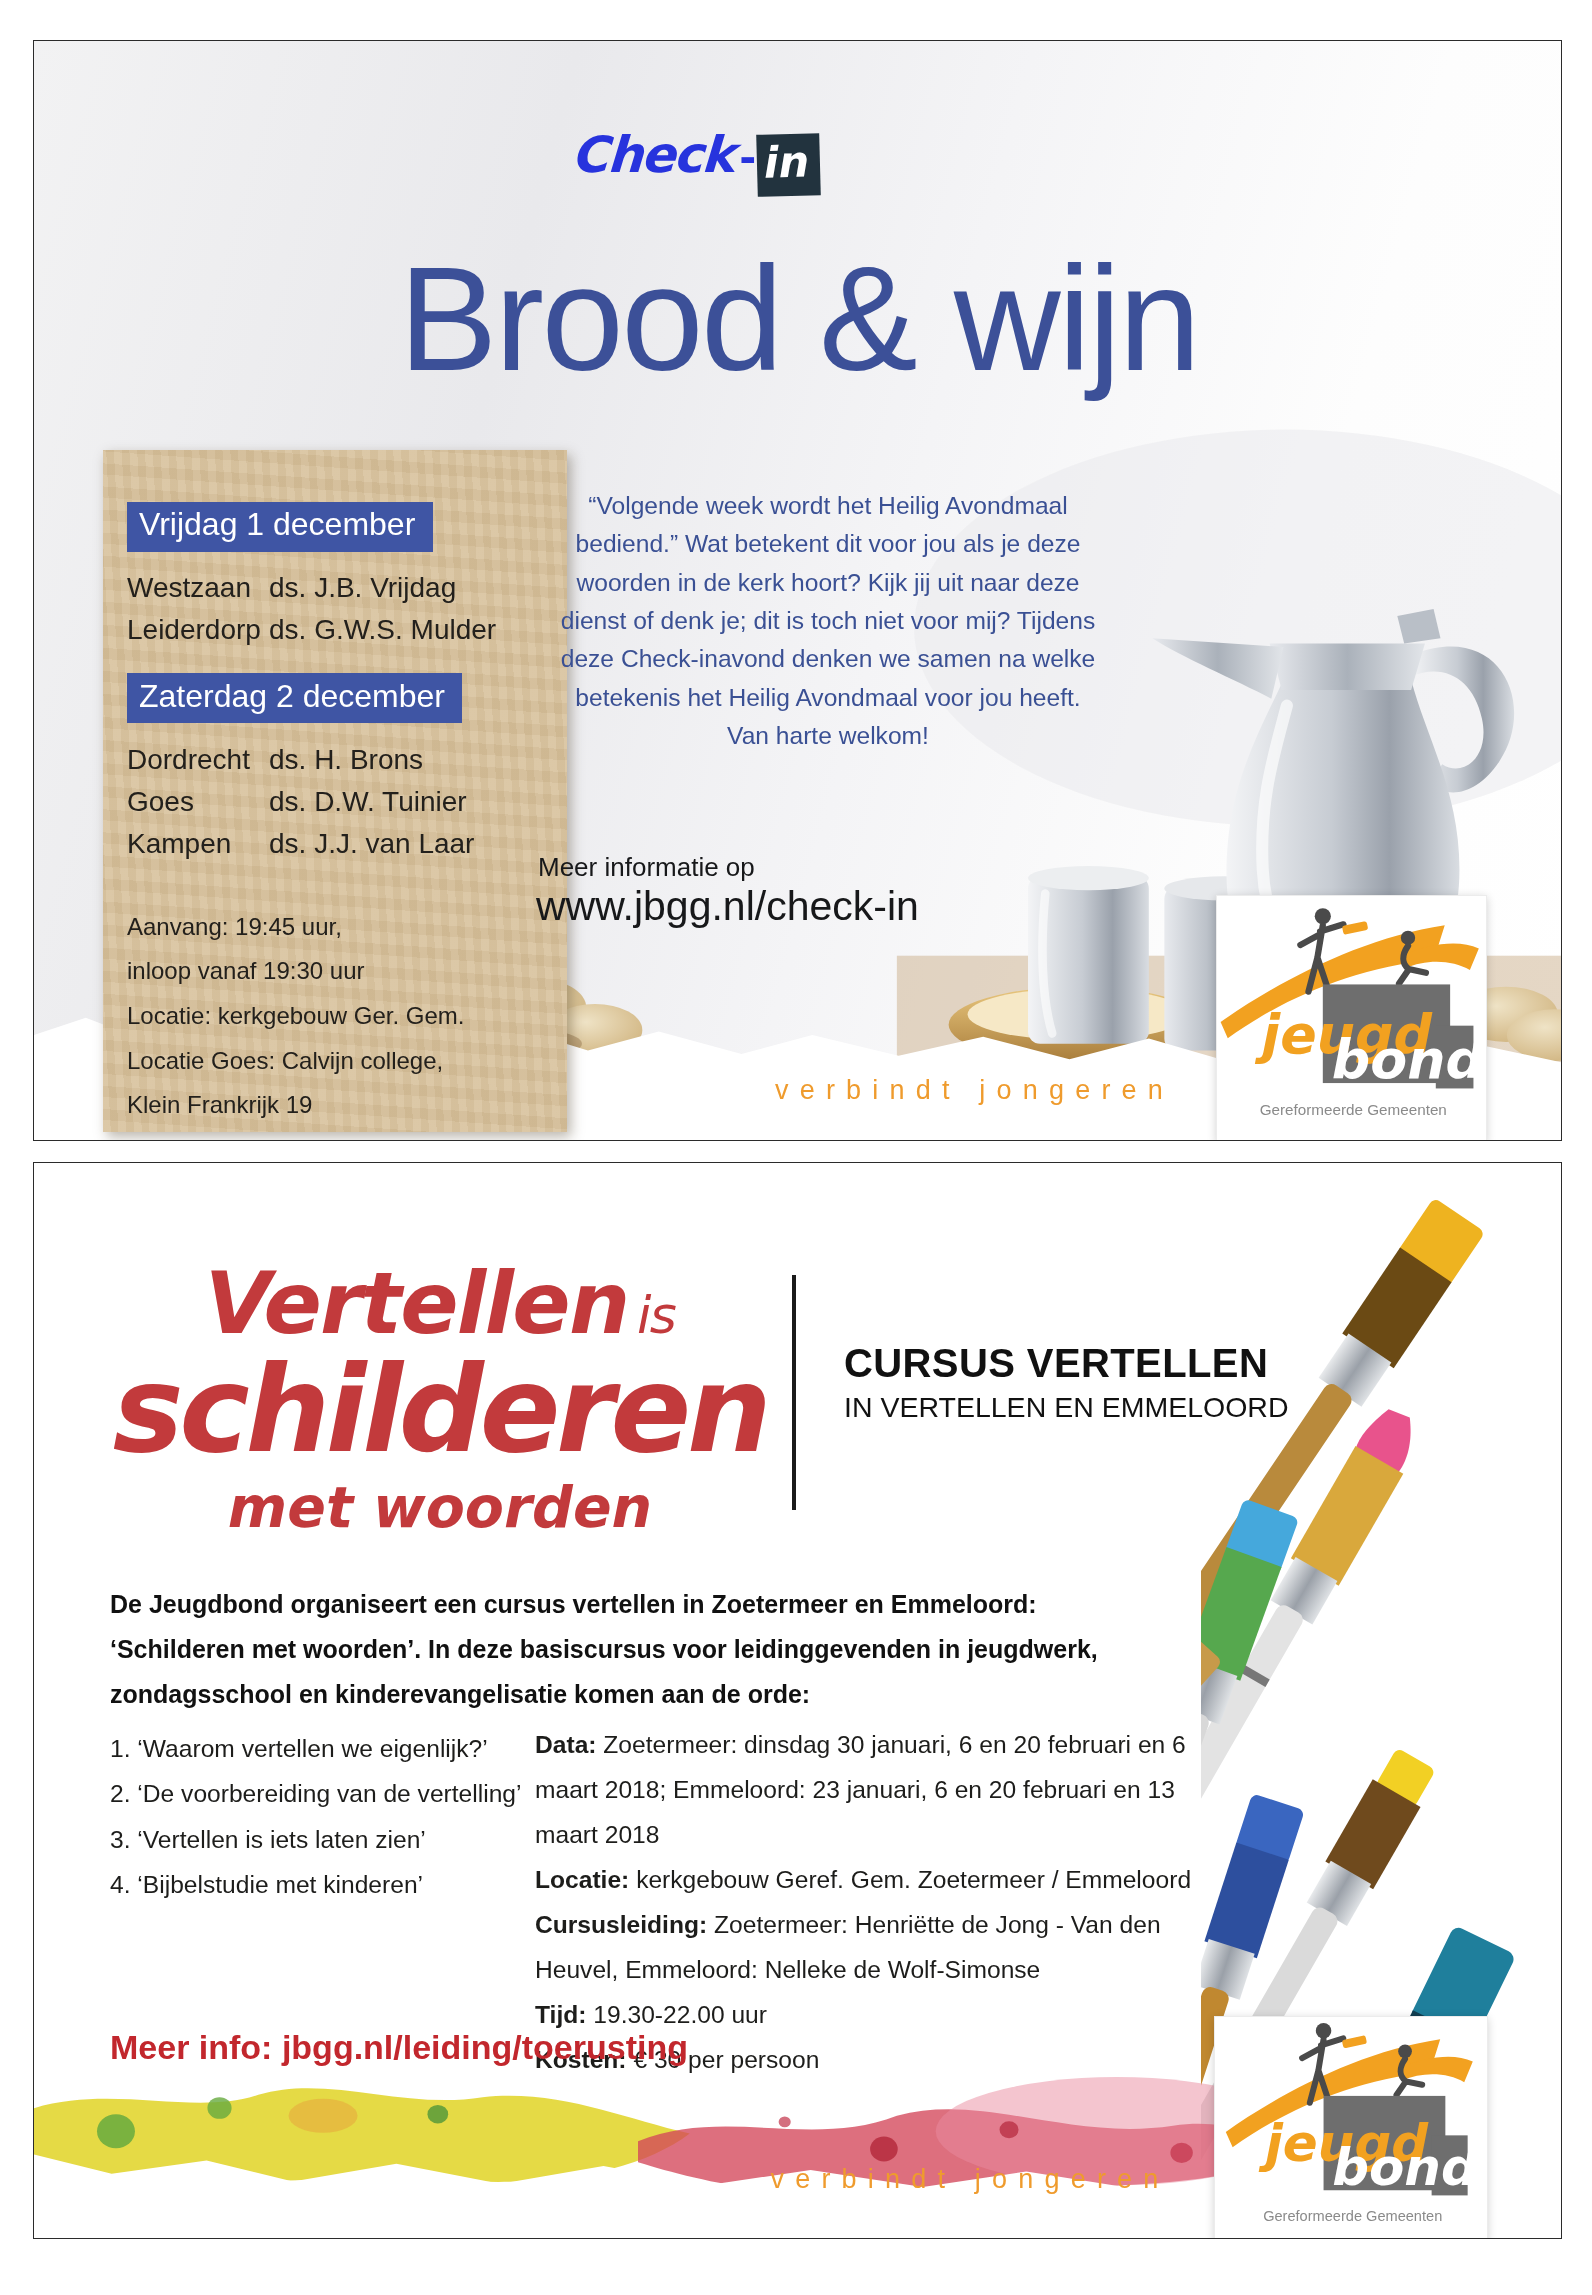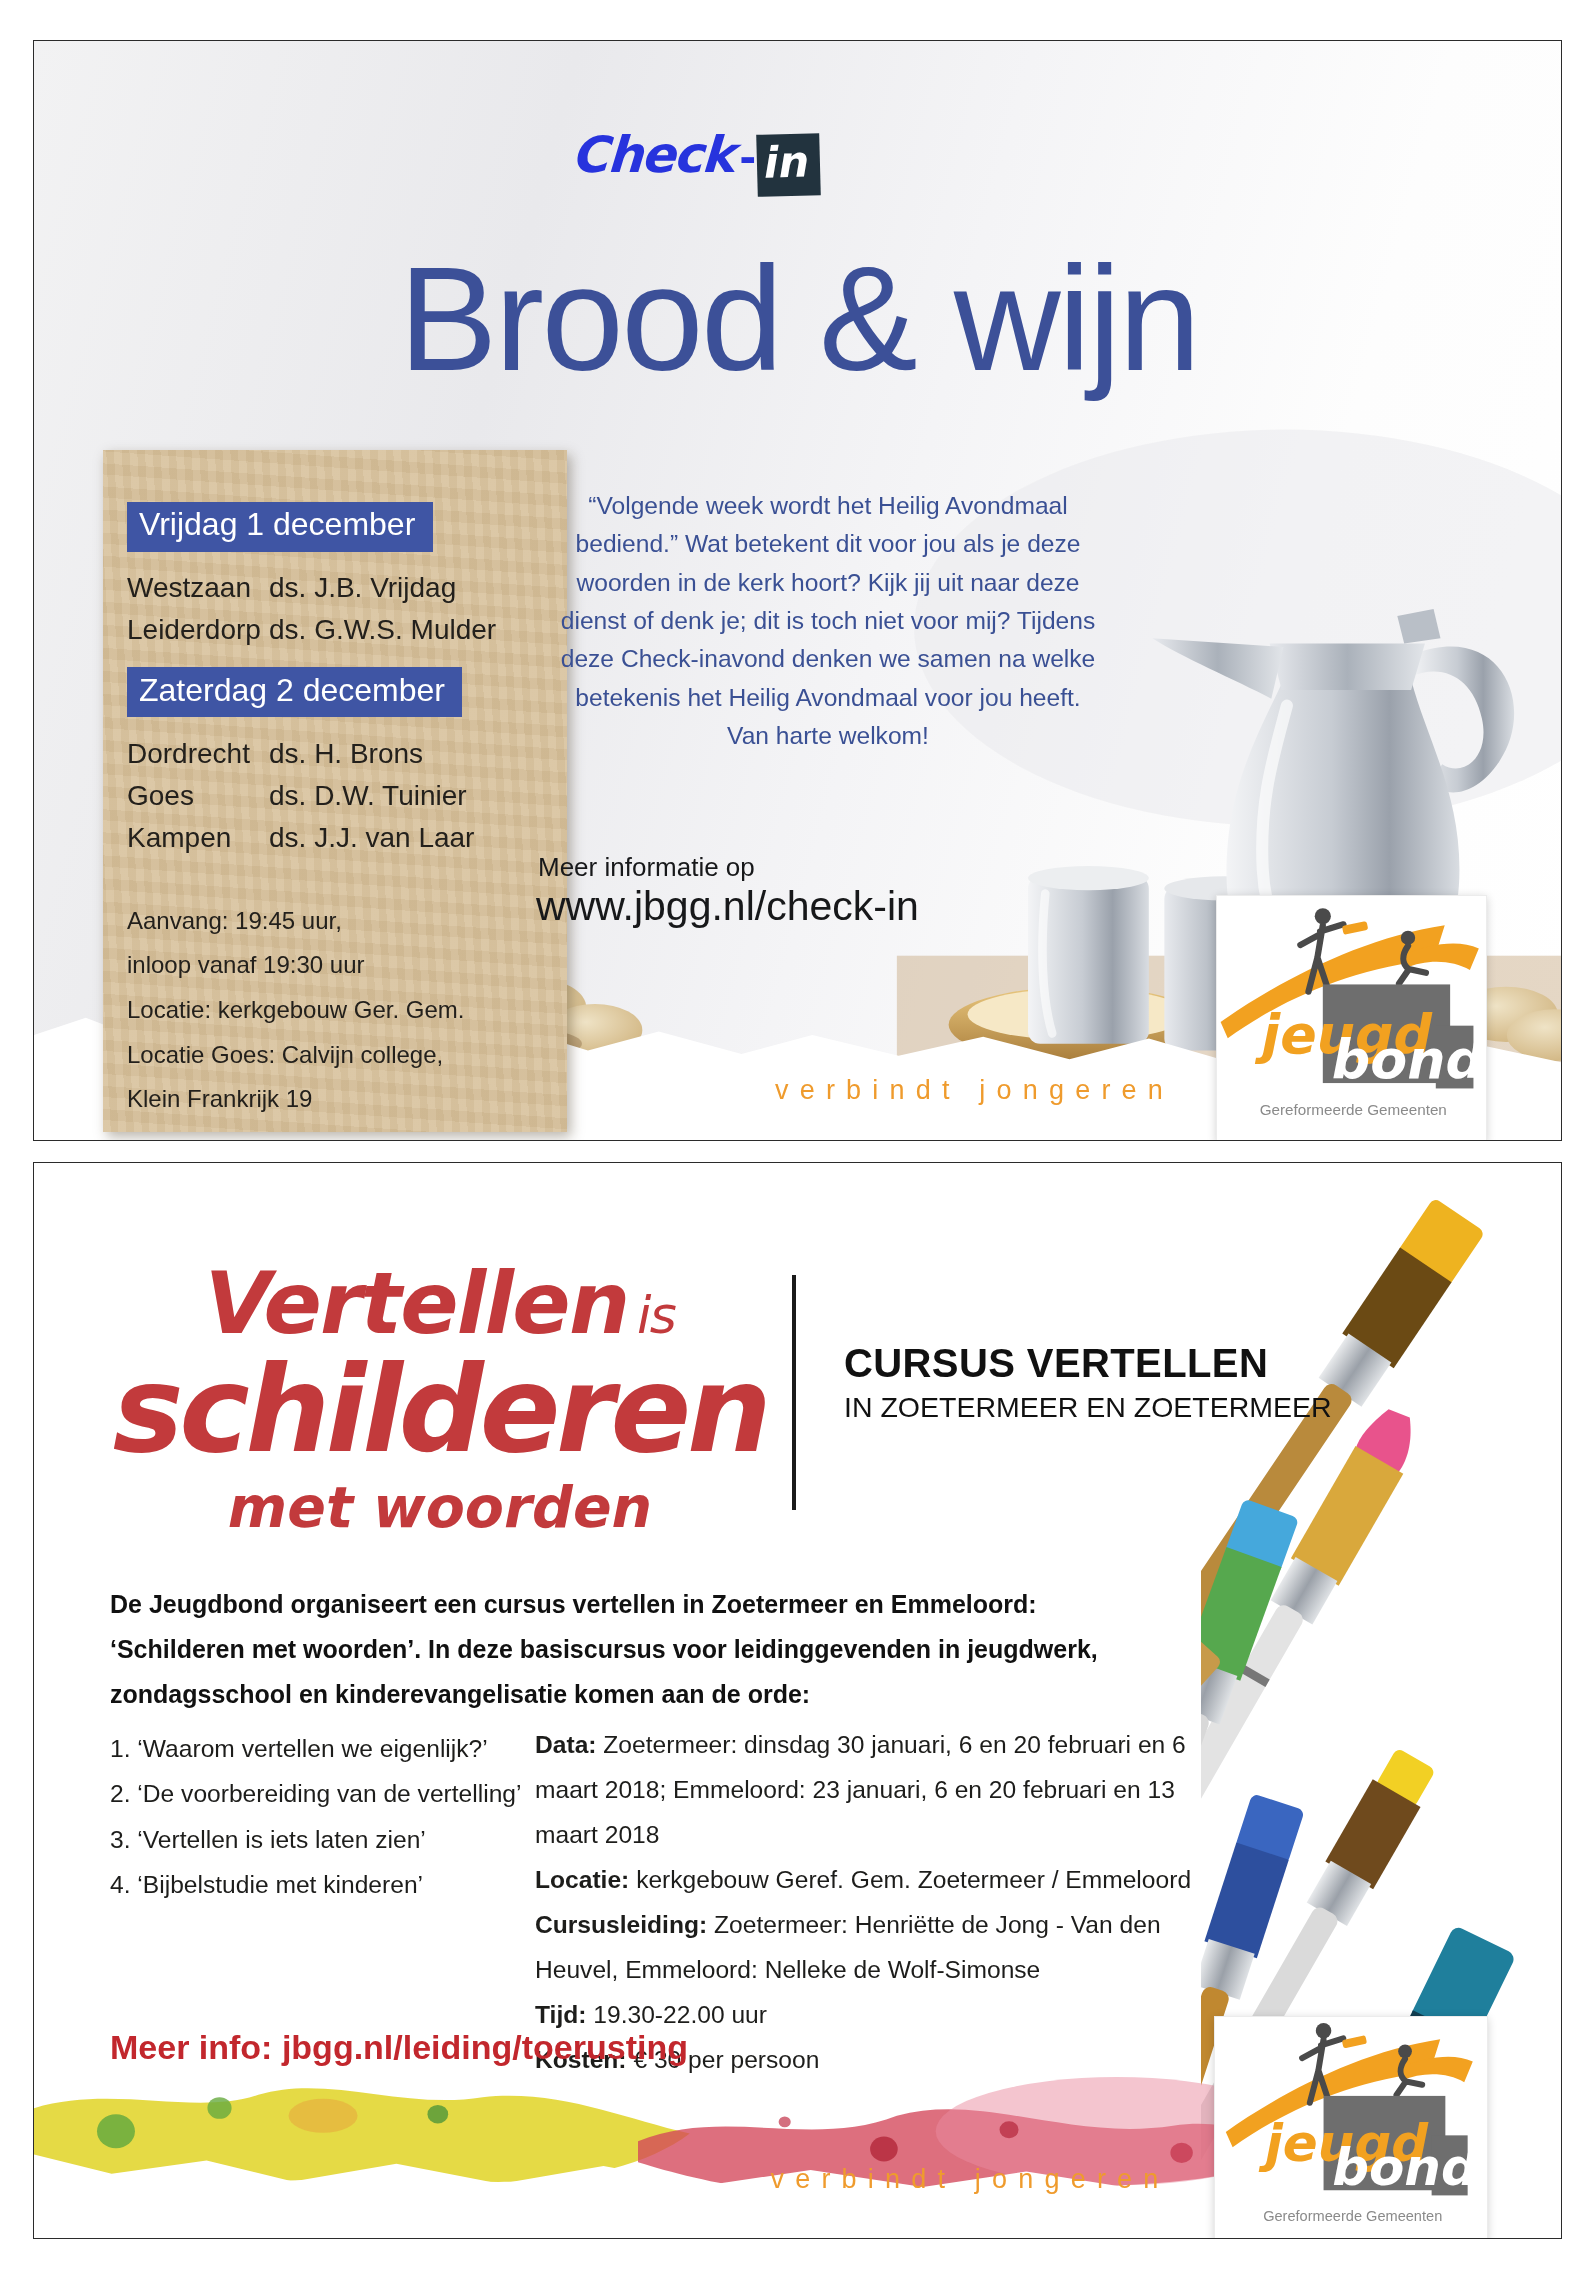--- a/index.html
+++ b/index.html
@@ -15,21 +15,21 @@
   .c-check{font-family:"DejaVu Sans",sans-serif;font-style:italic;font-weight:bold;font-size:50px;color:#2733dd;letter-spacing:-1.7px;display:inline-block;transform:skewX(-6deg);}
   .c-hyph{font-family:"DejaVu Sans",sans-serif;font-weight:bold;font-size:41px;color:#2733dd;margin:0 0.9px 0 2.6px;}
   .c-in{display:inline-block;background:#22333e;color:#ffffff;font-family:"DejaVu Sans",sans-serif;font-style:italic;font-weight:bold;font-size:43px;line-height:1;padding:7px 10.4px 12px 7px;transform:rotate(-1.5deg);vertical-align:-5.2px;}
   .brood-title{position:absolute;left:0;top:193px;width:1529px;margin:0;text-align:center;font-size:148px;font-weight:400;letter-spacing:-2.6px;color:#3c5098;}
   .tanbox{position:absolute;left:69px;top:409px;width:464px;height:682px;background:
       repeating-linear-gradient(87deg,rgba(255,255,255,.05) 0 7.8px,rgba(120,90,40,.05) 7.8px 15.5px),
       repeating-linear-gradient(4deg,rgba(255,255,255,.04) 0 12px,rgba(110,80,40,.05) 12px 23px),
       #d9c39e;box-shadow:4.3px 5.2px 12px rgba(60,45,20,.35);box-sizing:border-box;padding:52px 21px 0 24px;}
   .daybar{display:inline-block;background:#3f55a4;color:#ffffff;font-size:32px;padding:4.3px 17.3px 8.6px 12px;margin:0 0 15.5px 0;}
   .sched{display:grid;grid-template-columns:142px 1fr;font-size:28px;line-height:1.5;color:#23201c;}
-  .sched + .daybar{margin-top:16px;}
+  .sched + .daybar{margin-top:22px;}
   .infoblock{margin-top:40px;font-size:24px;line-height:1.86;color:#23201c;}
   .body-blue{position:absolute;left:502px;top:430px;width:552px;margin:16px;text-align:center;font-size:24.6px;line-height:1.56;color:#3a5094;}
   .more-label{position:absolute;left:504px;top:811px;font-size:26px;color:#17181a;}
   .more-url{position:absolute;left:502px;top:842px;font-size:41px;color:#17181a;}
   .tagline{position:absolute;font-size:27px;letter-spacing:11.2px;color:#ef9b2d;text-align:center;}
   .tag1{left:604px;top:1034px;width:673px;}
   .tag2{left:595px;top:1001px;width:682px;}
 
   
   .logo-card{position:absolute;background:#ffffff;border:0.9px solid #ececec;box-shadow:0 1.7px 8.6px rgba(0,0,0,.18);}
@@ -238,21 +238,21 @@
     <div class="vtitle">
       <div class="v1"><span>Vertellen</span><span class="is">is</span></div>
       <div class="v2">schilderen</div>
       <div class="v3">met woorden</div>
     </div>
 
     <div class="vdivider"></div>
 
     <div class="course">
       <div class="ctitle">CURSUS VERTELLEN</div>
-      <div class="csub">IN ZOETERMEER EN ZOETERMEER</div>
+      <div class="csub">IN VERTELLEN EN EMMELOORD</div>
     </div>
 
     <p class="intro">De Jeugdbond organiseert een cursus vertellen in Zoetermeer en Emmeloord: ‘Schilderen met woorden’. In deze basiscursus voor leidinggevenden in jeugdwerk, zondagsschool en kinderevangelisatie komen aan de orde:</p>
 
     <ul class="clist">
       <li>1. ‘Waarom vertellen we eigenlijk?’</li>
       <li>2. ‘De voorbereiding van de vertelling’</li>
       <li>3. ‘Vertellen is iets laten zien’</li>
       <li>4. ‘Bijbelstudie met kinderen’</li>
     </ul>

